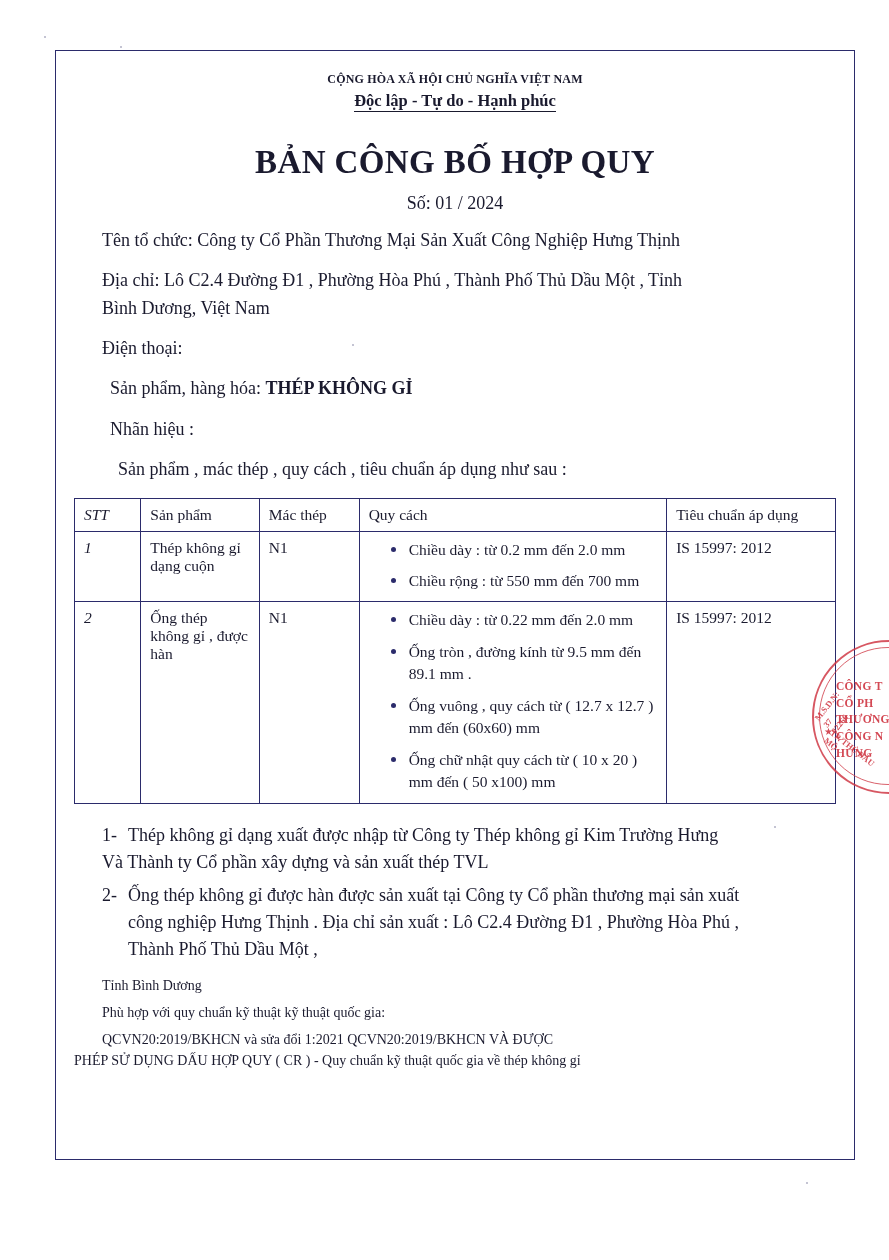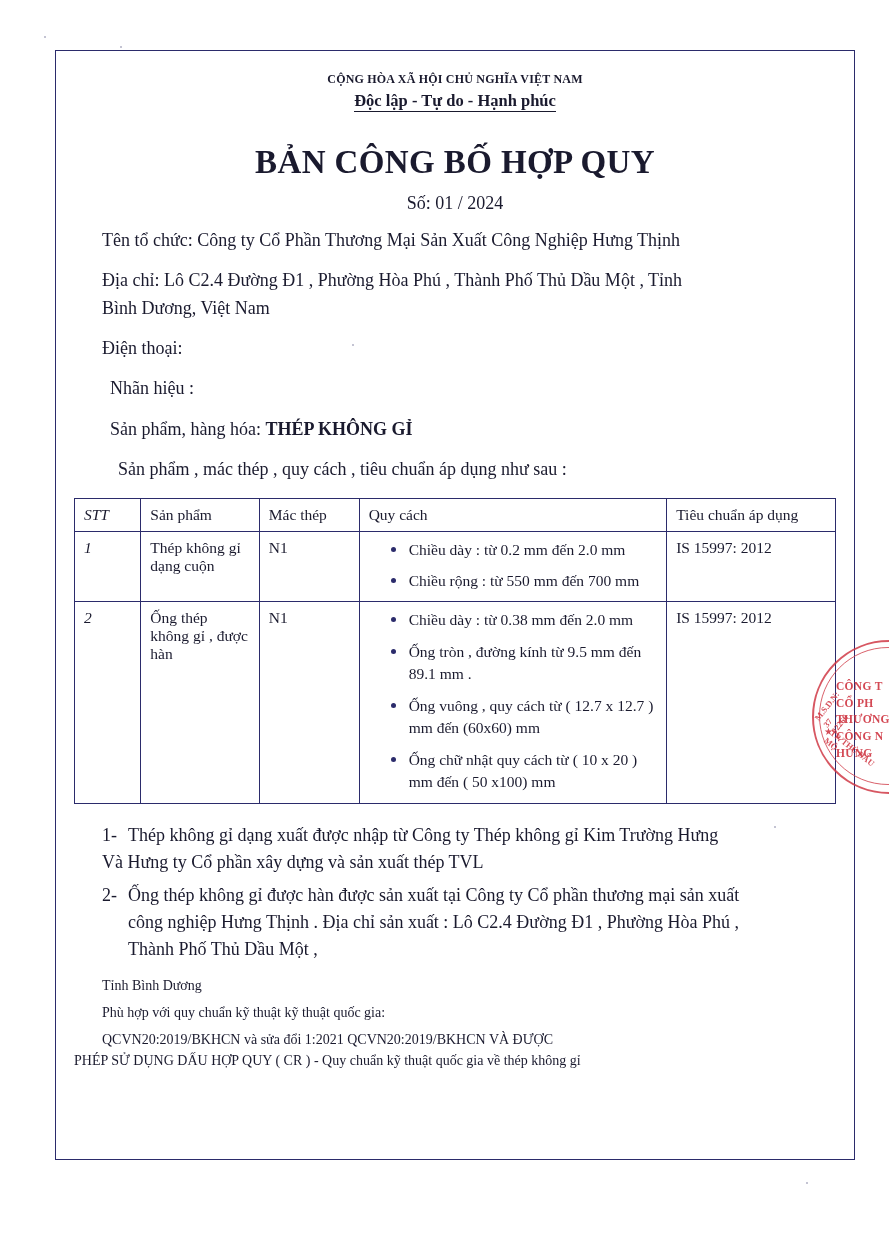--- a/index.html
+++ b/index.html
@@ -247,25 +247,25 @@
       <span>Tên tổ chức: </span><span>Công ty Cổ Phần Thương Mại Sản Xuất Công Nghiệp Hưng Thịnh</span>
     </div>
 
     <div class="para indent-1">
       <span>Địa chỉ: </span><span>Lô C2.4 Đường Đ1 , Phường Hòa Phú , Thành Phố Thủ Dầu Một , Tỉnh</span>
       <div>Bình Dương, Việt Nam</div>
     </div>
 
     <div class="para indent-1">Điện thoại:</div>
 
-    <div class="para indent-2">Nhãn hiệu :</div>
-
     <div class="para indent-2">
       <span>Sản phẩm, hàng hóa: </span><span class="bold">THÉP KHÔNG GỈ</span>
     </div>
+
+    <div class="para indent-2">Nhãn hiệu :</div>
 
     <div class="para indent-3">Sản phẩm , mác thép , quy cách , tiêu chuẩn áp dụng như sau :</div>
 
     <div class="tbl-wrap">
       <table class="spec">
         <thead>
           <tr>
             <th class="c-stt">STT</th>
             <th class="c-prod">Sản phẩm</th>
             <th class="c-grade">Mác thép</th>
@@ -285,38 +285,38 @@
               </ul>
             </td>
             <td class="c-std">IS 15997: 2012</td>
           </tr>
           <tr>
             <td class="c-stt">2</td>
             <td class="c-prod just">Ống thép không gỉ , được hàn</td>
             <td class="c-grade">N1</td>
             <td class="c-spec">
               <ul class="bul">
-                <li>Chiều dày : từ 0.38 mm đến 2.0 mm</li>
+                <li>Chiều dày : từ 0.22 mm đến 2.0 mm</li>
                 <li>Ống tròn , đường kính từ 9.5 mm đến 89.1 mm .</li>
                 <li>Ống vuông , quy cách từ ( 12.7 x 12.7 ) mm đến (60x60) mm</li>
                 <li>Ống chữ nhật quy cách từ ( 10 x 20 ) mm đến ( 50 x100) mm</li>
               </ul>
             </td>
             <td class="c-std">IS 15997: 2012</td>
           </tr>
         </tbody>
       </table>
     </div>
 
     <div class="notes">
       <div class="note-row">
         <div class="note-num">1-</div>
         <div class="note-txt">Thép không gỉ dạng xuất được nhập từ Công ty Thép không gỉ Kim Trường Hưng</div>
       </div>
-      <div style="padding-left:28px;">Và Hưng ty Cổ phần xây dựng và sản xuất thép TVL</div>
+      <div style="padding-left:28px;">Và Thành ty Cổ phần xây dựng và sản xuất thép TVL</div>
 
       <div class="note-row">
         <div class="note-num">2-</div>
         <div class="note-txt">Ống thép không gỉ được hàn được sản xuất tại Công ty Cổ phần thương mại sản xuất</div>
       </div>
       <div class="note-cont">công nghiệp Hưng Thịnh . Địa chỉ sản xuất : Lô C2.4 Đường Đ1 , Phường Hòa Phú ,</div>
       <div class="note-cont">Thành Phố Thủ Dầu Một ,</div>
     </div>
 
     <div class="tail">

